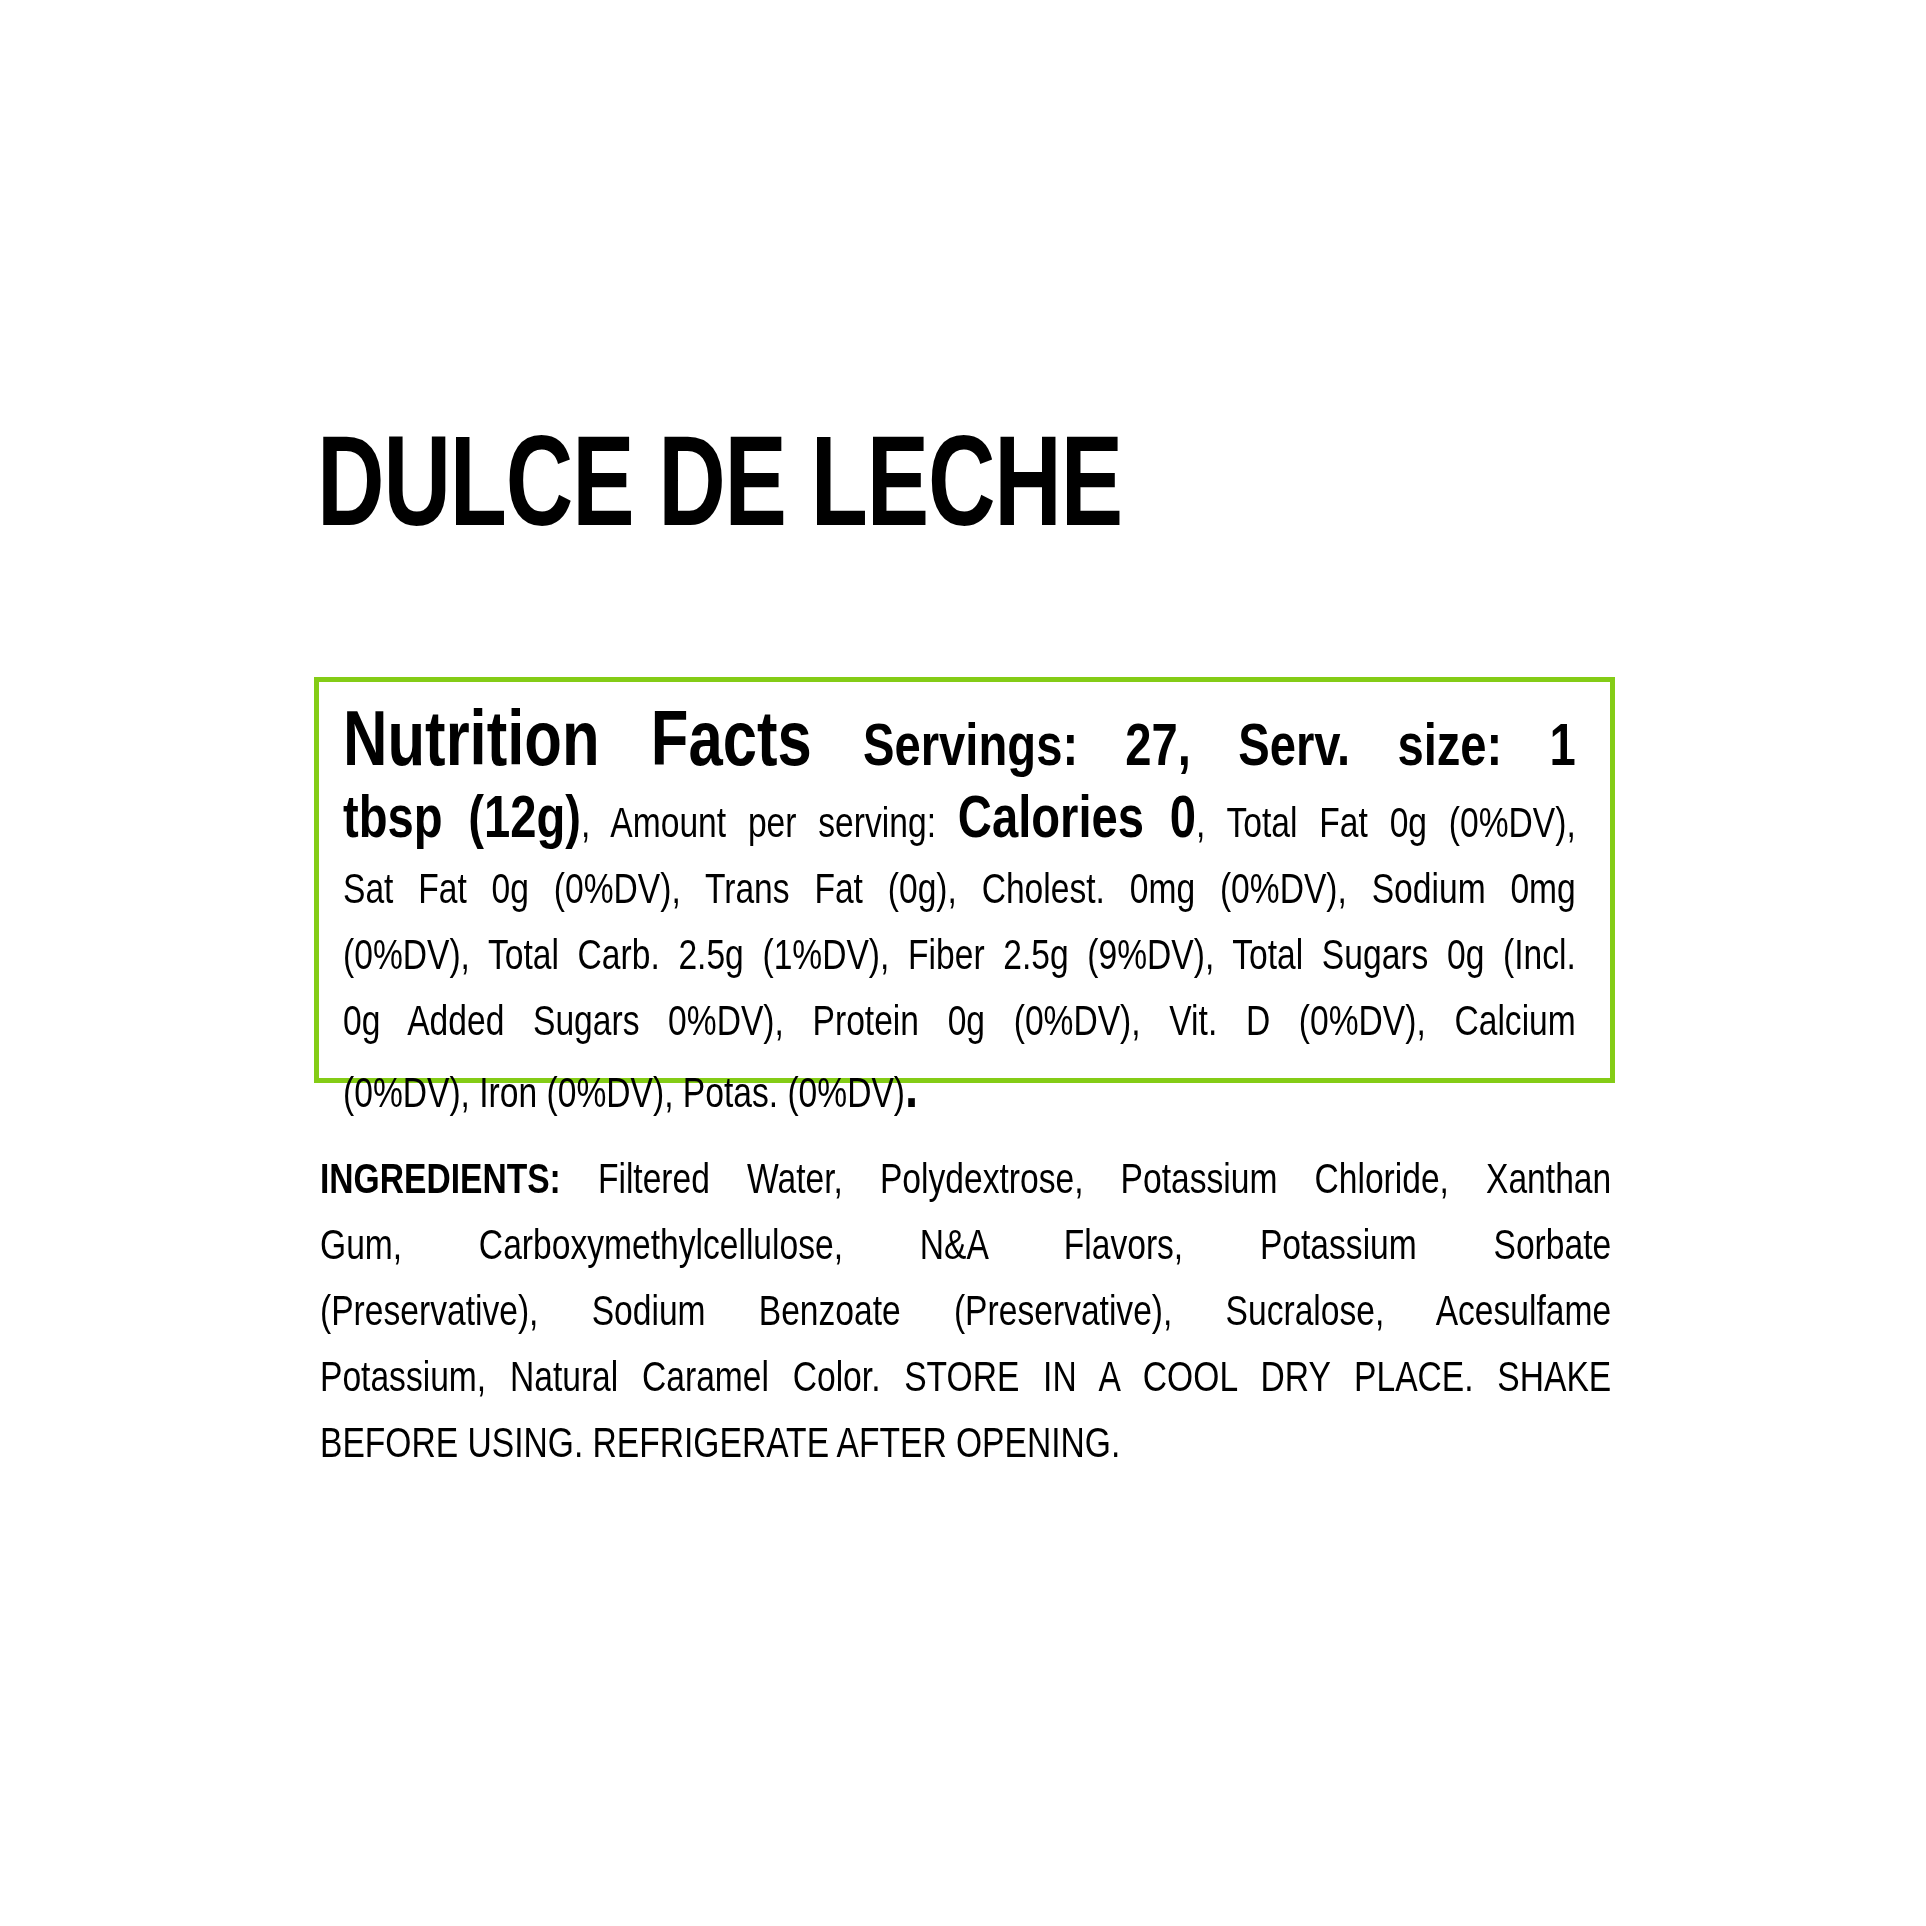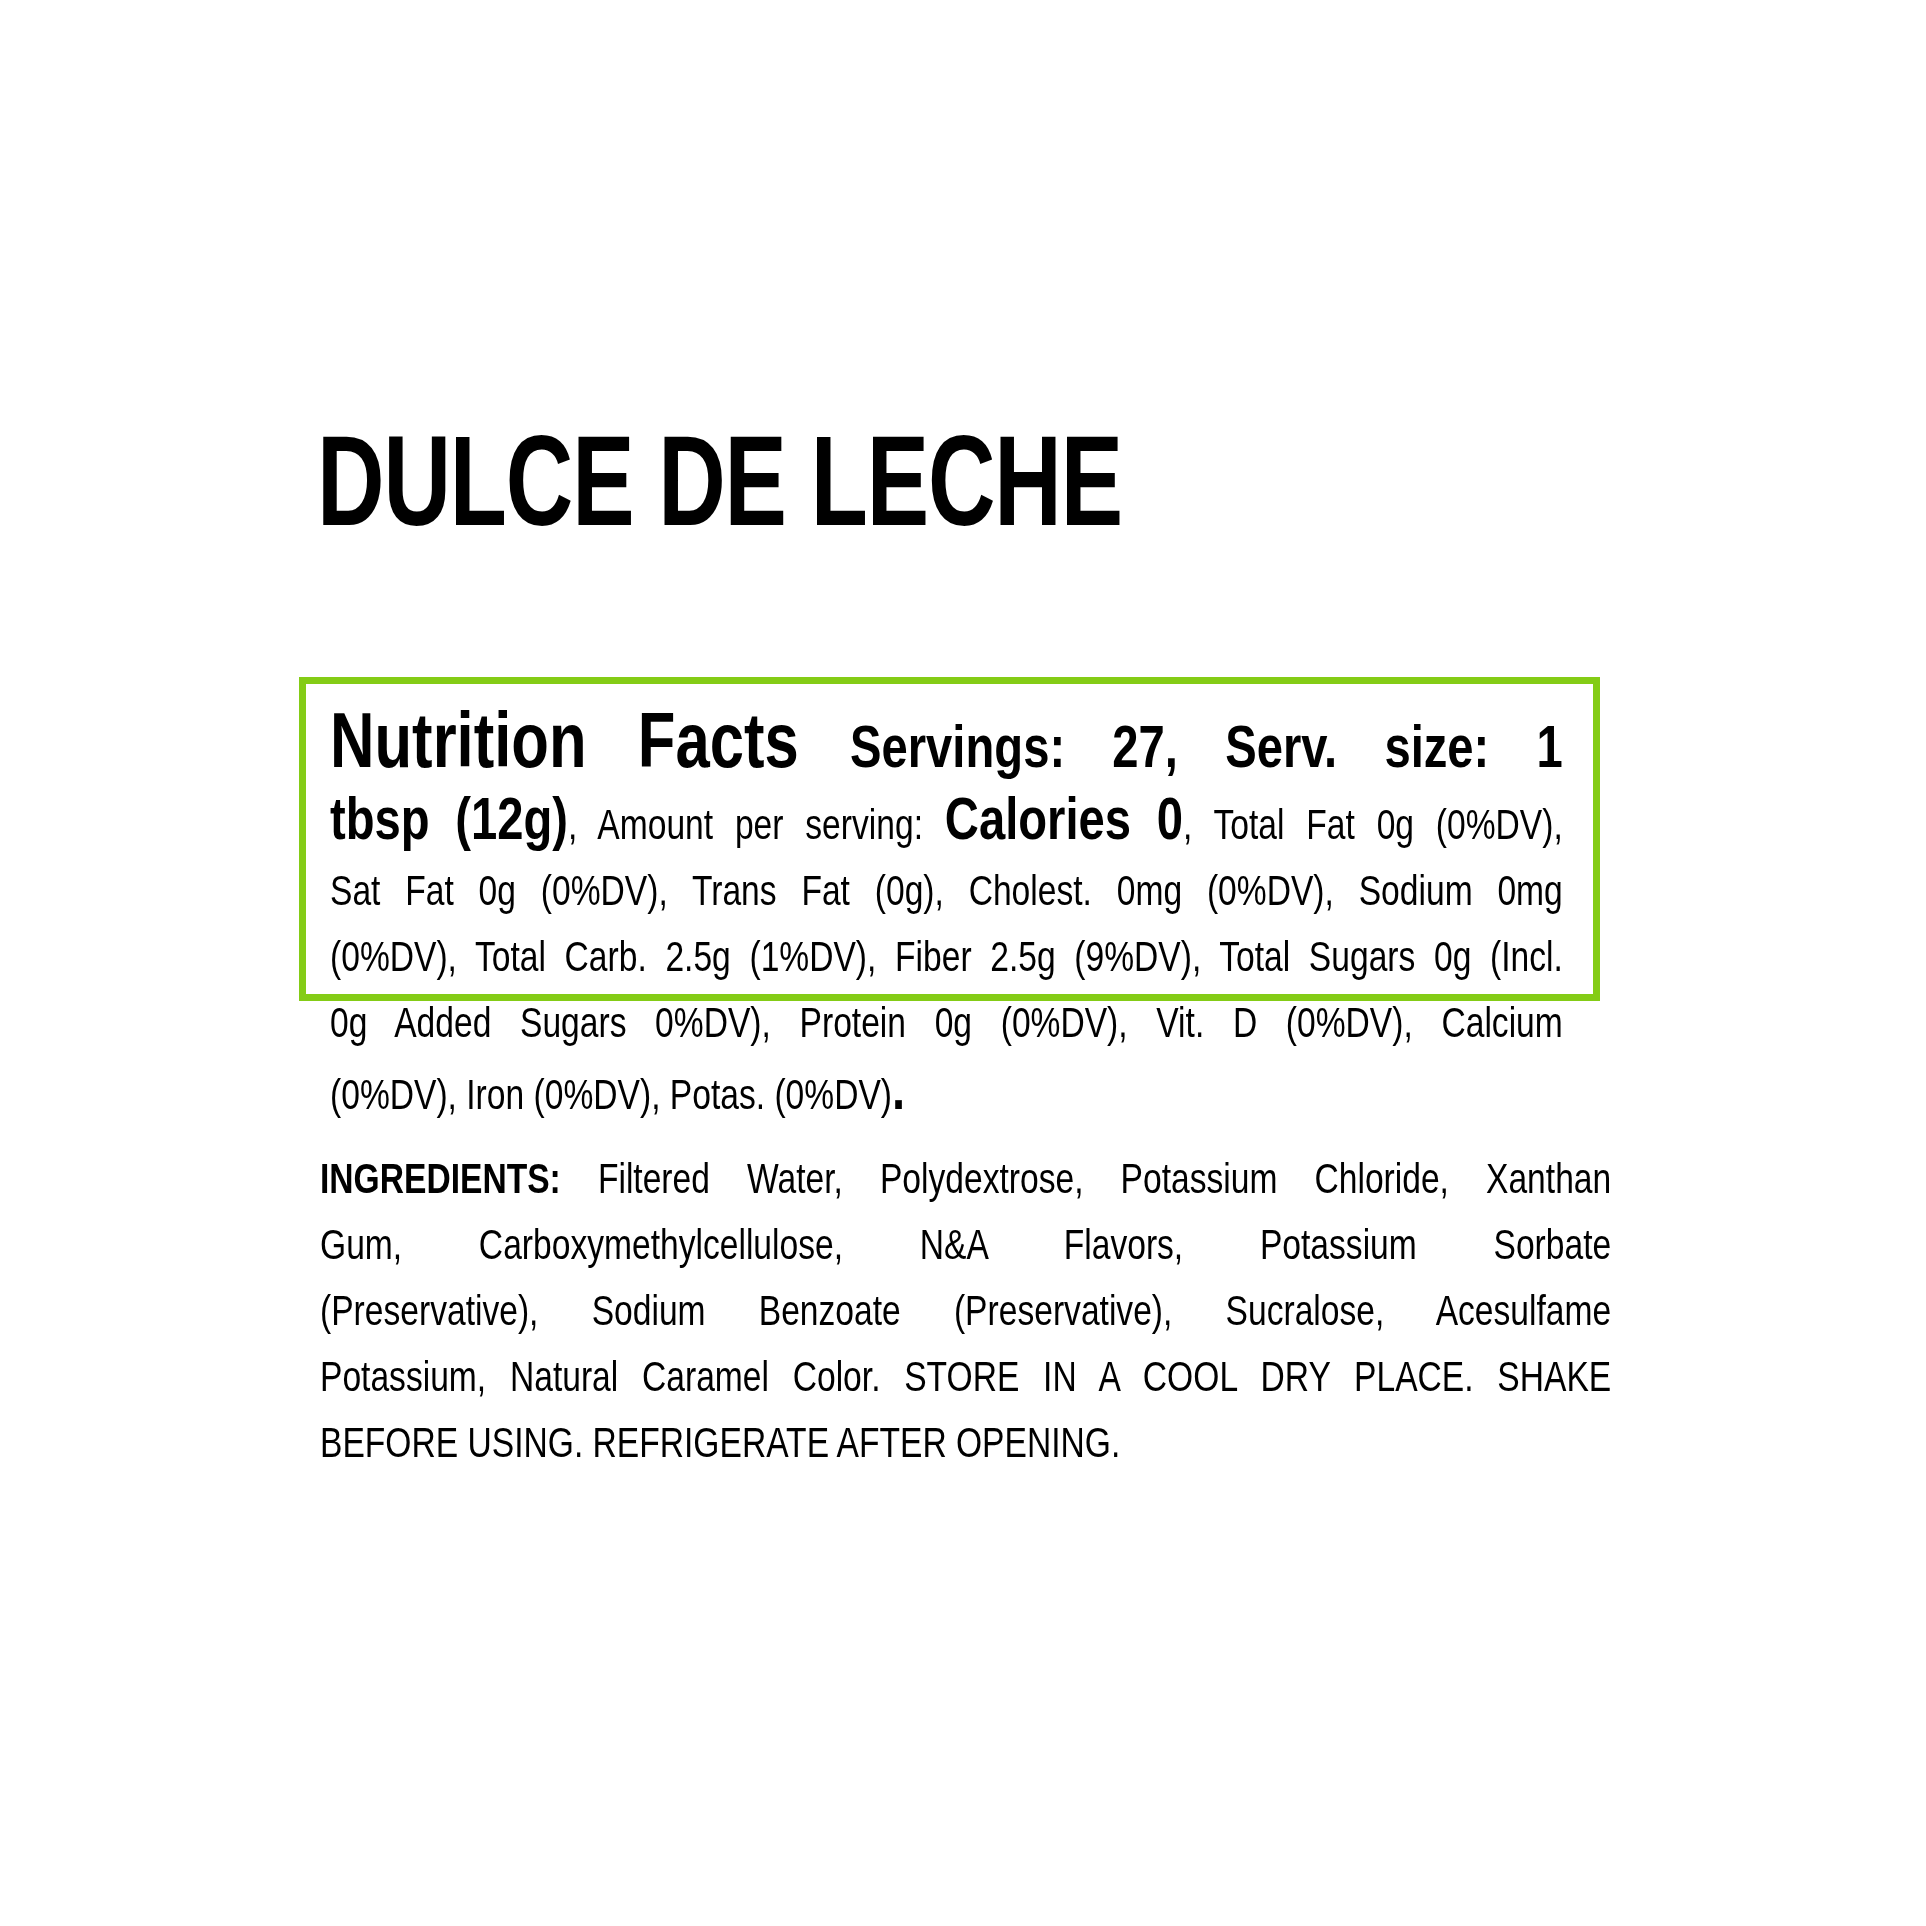--- a/index.html
+++ b/index.html
@@ -27,25 +27,25 @@
     font-weight: 700;
     letter-spacing: -1.5px;
     white-space: nowrap;
     transform: scaleX(0.73);
     transform-origin: 0 0;
   }
 
   
   .nutri-box {
     position: absolute;
-    left: 299px;
+    left: 314px;
     top: 677px;
     width: 1301px;
-    height: 324px;
-    border: 7px solid #84cc16;
+    height: 406px;
+    border: 5px solid #84cc16;
     box-sizing: border-box;
   }
   .nutri-text {
     position: absolute;
     left: 24px;
     top: 28px;
     width: 1541px;            
     transform: scaleX(0.80);  
     transform-origin: 0 0;
   }

